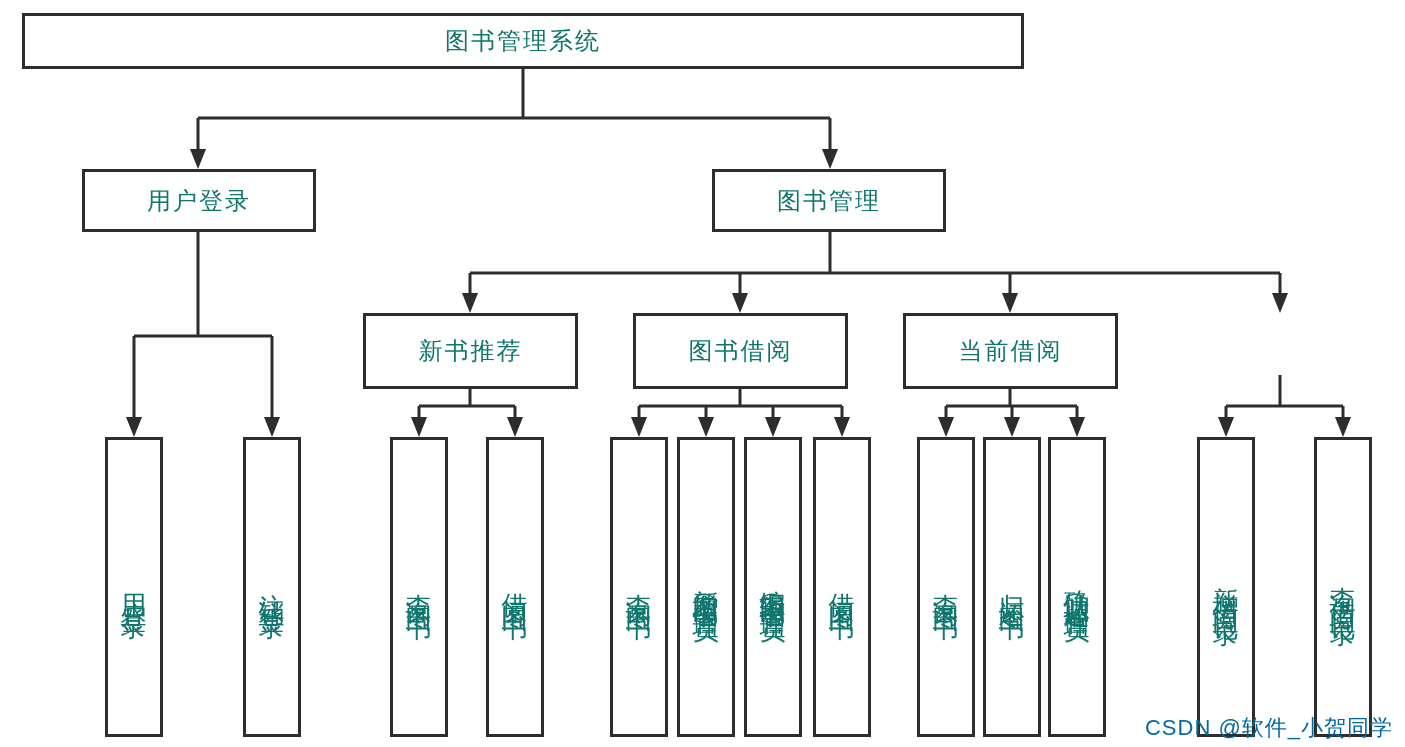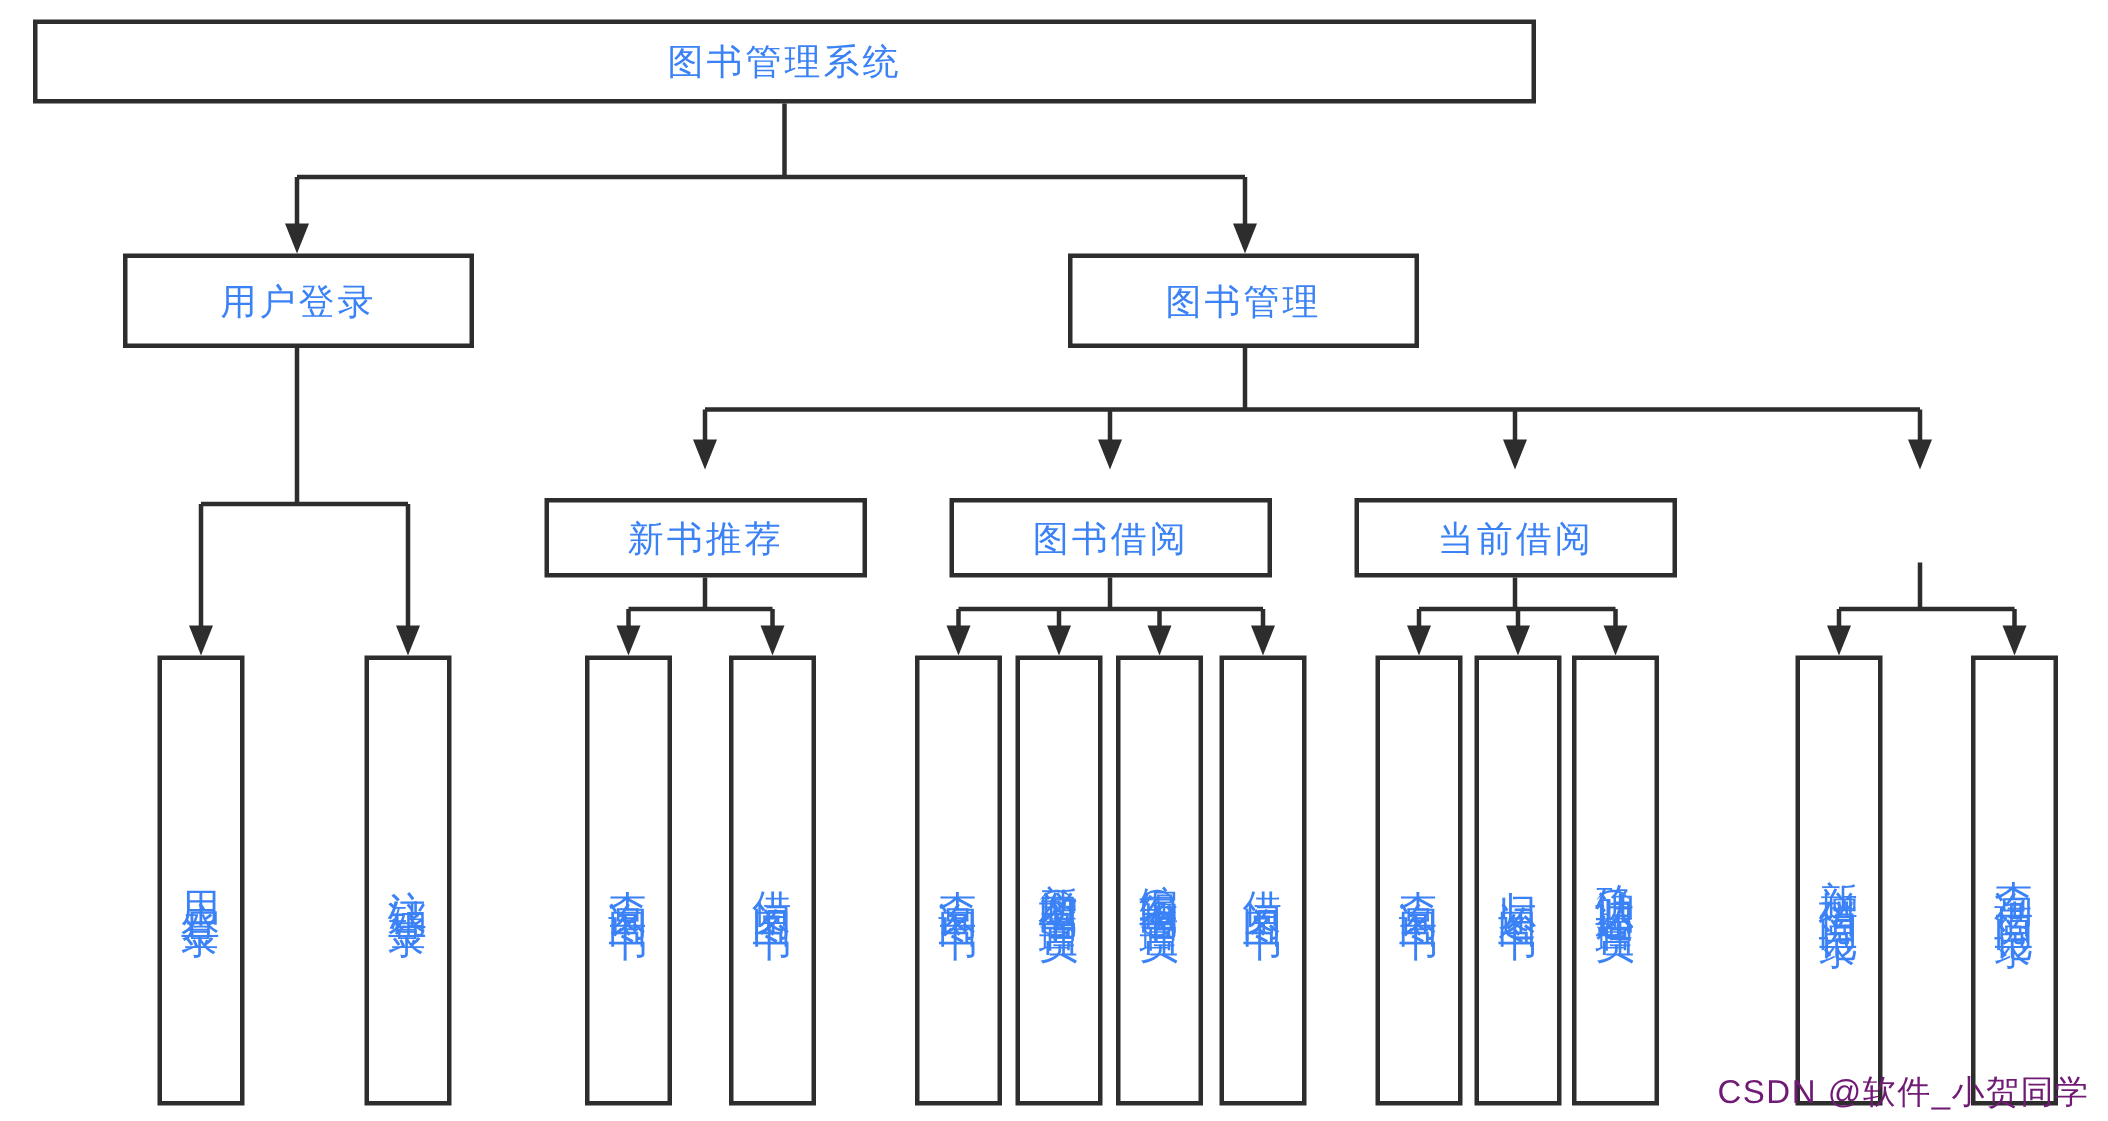--- a/index.html
+++ b/index.html
@@ -18,51 +18,51 @@
     width: 1405px; height: 747px;
   }
   .node {
     position: absolute;
     box-sizing: border-box;
     background: #ffffff;
     border: 3px solid #2d2d2d;
     display: flex;
     align-items: center;
     justify-content: center;
-    color: #3b82f6;
+    color: #0f766e;
   }
   .hbox {
     font-size: 24px;
     letter-spacing: 2px;
     white-space: nowrap;
   }
   .root {
     left: 22px; top: 13px; width: 1002px; height: 56px;
     font-size: 24px;
   }
   .lvl2 { top: 169px; width: 234px; height: 63px; }
-  .lvl3 { top: 332px; width: 215px; height: 53px; font-family: Liberation Mono, monospace; }
+  .lvl3 { top: 313px; width: 215px; height: 76px; font-family: Liberation Mono, monospace; }
   .vbox {
     top: 437px;
     width: 58px;
     height: 300px;
     writing-mode: vertical-rl;
     text-orientation: mixed;
     font-size: 26px;
     line-height: 1;
     letter-spacing: 7px;
   }
   .ls-mid  { letter-spacing: 7px; }
   .ls-long { letter-spacing: 4px; }
   #watermark {
     position: absolute;
     right: 12px;
     bottom: 4px;
     font-size: 22px;
-    color: #701a75;
+    color: #0369a1;
     letter-spacing: 1px;
     white-space: nowrap;
   }
 </style>
 </head>
 <body>
 
 <div id="stage">
 
   <svg id="connectors" viewBox="0 0 1405 747" xmlns="http://www.w3.org/2000/svg">

